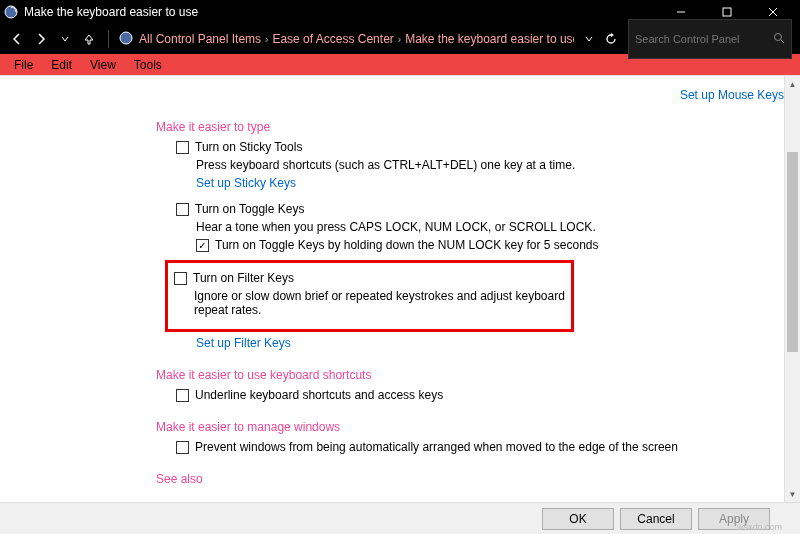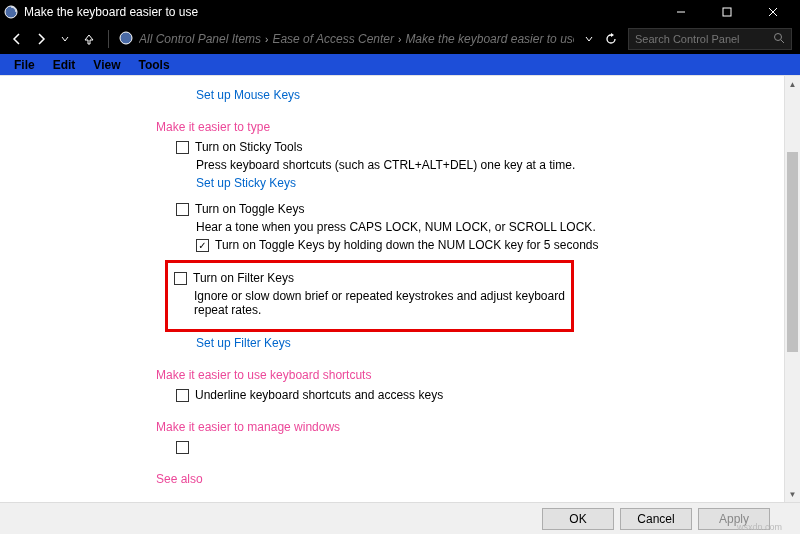--- a/index.html
+++ b/index.html
@@ -9,29 +9,29 @@
     .titlebar .icon-box svg { display: block; }
     .titlebar .title { margin-left: 6px; font-size: 12px; flex: 1; }
     .win-controls { display: flex; }
     .win-btn { width: 46px; height: 24px; display: flex; align-items: center; justify-content: center; color: #fff; }
     .win-btn svg { display: block; }
 
     .navbar { background: #000; height: 30px; display: flex; align-items: center; padding: 0 8px; gap: 6px; }
     .nav-ico { color: #fff; display: flex; align-items: center; justify-content: center; width: 18px; height: 18px; }
     .nav-sep { width: 1px; height: 18px; background: #444; margin: 0 4px; }
     .breadcrumb { display: flex; align-items: center; flex: 1; gap: 4px; color: #fff; overflow: hidden; }
-    .bc-item { color: #737373; font-size: 12px; white-space: nowrap; cursor: pointer; font-style: italic; }
+    .bc-item { color: #fca5a5; font-size: 12px; white-space: nowrap; cursor: pointer; }
     .bc-chev { color: #aaa; font-size: 10px; }
     .nav-right { display: flex; align-items: center; gap: 8px; }
     .refresh-box { display: flex; align-items: center; gap: 4px; color: #fff; }
-    .search-box { background: #1a1a1a; border: 1px solid #333; width: 164px; height: 22px; display: flex; align-items: center; padding: 0 6px; }
+    .search-box { background: #1a1a1a; border: 1px solid #333; width: 164px; height: 40px; display: flex; align-items: center; padding: 0 6px; }
     .search-input { background: transparent; border: none; color: #888; font-size: 11px; width: 100%; outline: none; }
     .search-btn { color: #888; margin-left: 4px; }
 
-    .menubar { background: #1d4ed8; height: 22px; display: flex; align-items: center; border-bottom: 1px solid #e3e3e3; padding: 0 6px; gap: 2px; font-weight: bold; }
+    .menubar { background: #ef4444; height: 22px; display: flex; align-items: center; border-bottom: 1px solid #e3e3e3; padding: 0 6px; gap: 2px; }
     .menu-item { padding: 2px 8px; font-size: 12px; cursor: default; }
 
     .content-wrap { position: absolute; top: 76px; bottom: 32px; left: 0; right: 0; overflow: hidden; background: #fff; }
     .scroll-area { position: absolute; left: 0; right: 16px; top: 0; bottom: 0; padding: 0 0 0 0; }
     .scrollbar-v { position: absolute; right: 0; top: 0; bottom: 0; width: 16px; background: #f0f0f0; border-left: 1px solid #e0e0e0; display: flex; flex-direction: column; }
     .sb-btn { height: 16px; display: flex; align-items: center; justify-content: center; color: #606060; font-size: 8px; }
     .sb-track { flex: 1; position: relative; }
     .sb-thumb { position: absolute; left: 2px; right: 2px; top: 60px; height: 200px; background: #c0c0c0; border-radius: 0; }
 
     .link { color: #0066cc; cursor: pointer; }
@@ -42,21 +42,21 @@
     .chk.checked::after { content: "✓"; font-size: 10px; color: #000; line-height: 1; }
     .chk-label { font-size: 12px; }
     .desc { font-size: 12px; color: #000; margin-left: 40px; margin-bottom: 4px; }
     .sub-link { margin-left: 40px; margin-bottom: 10px; }
     .sub-check { margin-left: 40px; display: flex; align-items: flex-start; gap: 6px; margin-bottom: 6px; }
 
     .highlight-box { border: 3px solid #e60000; margin-left: 165px; margin-right: 210px; padding: 8px 6px 8px 6px; margin-top: 8px; margin-bottom: 4px; }
     .highlight-box .row-checkbox { margin-left: 0; }
     .highlight-box .desc { margin-left: 20px; }
 
-    .top-link { margin-left: 196px; margin-top: 12px; font-size: 12px; }
+    .top-link { margin-left: 196px; margin-top: 12px; font-size: 12px; text-align: right; }
 
     .see-also { margin-top: 14px; }
     .see-also-link { margin-left: 20px; }
 
     .footer { position: absolute; bottom: 0; left: 0; right: 0; height: 32px; background: #f0f0f0; border-top: 1px solid #ddd; display: flex; align-items: center; justify-content: flex-end; padding-right: 30px; gap: 6px; }
     .footer-btn { width: 72px; height: 22px; background: #e1e1e1; border: 1px solid #adadad; font-size: 12px; display: flex; align-items: center; justify-content: center; cursor: default; }
     .footer-btn.disabled { color: #888; }
 
     .watermark { position: absolute; bottom: 2px; right: 18px; font-size: 9px; color: #bbb; }
   </style>
@@ -198,20 +198,21 @@
       <div class="row-checkbox">
         <span class="chk"></span>
         <span class="chk-label">Underline keyboard shortcuts and access keys</span>
       </div>
     </div>
 
     <div class="section">
       <div class="section-heading">Make it easier to manage windows</div>
       <div class="row-checkbox">
         <span class="chk"></span>
+        <span class="chk-label">Prevent windows from being automatically arranged when moved to the edge of the screen</span>
       </div>
     </div>
 
     <div class="section see-also">
       <div class="section-heading">See also</div>
     </div>
 
   </div>
 
   <div class="scrollbar-v">

